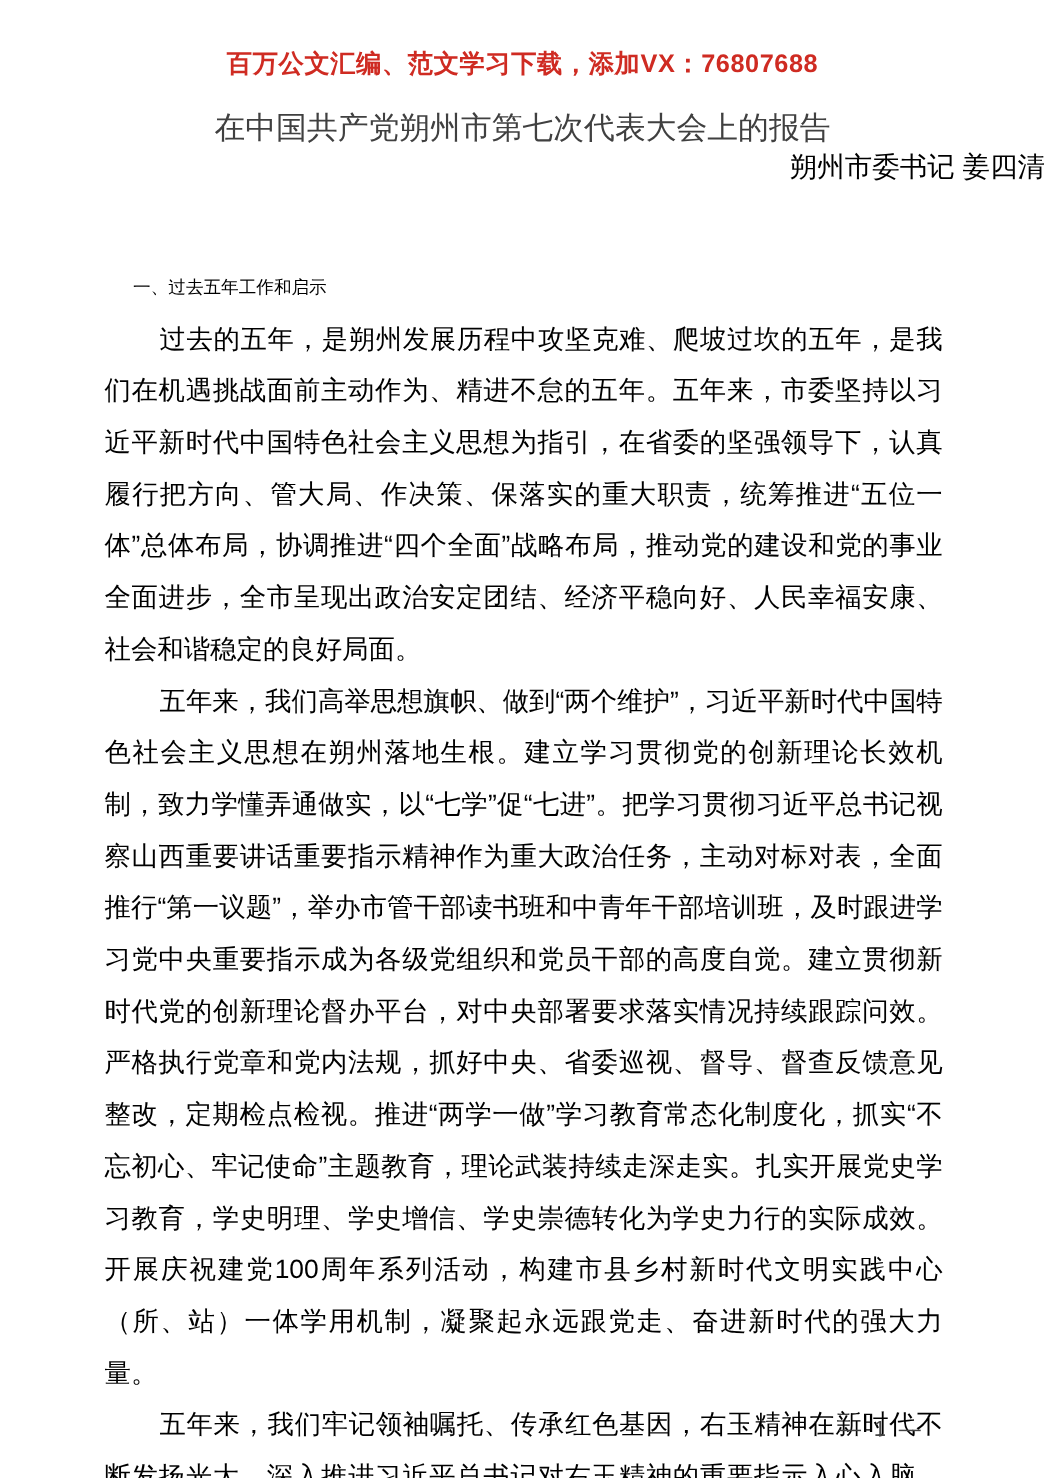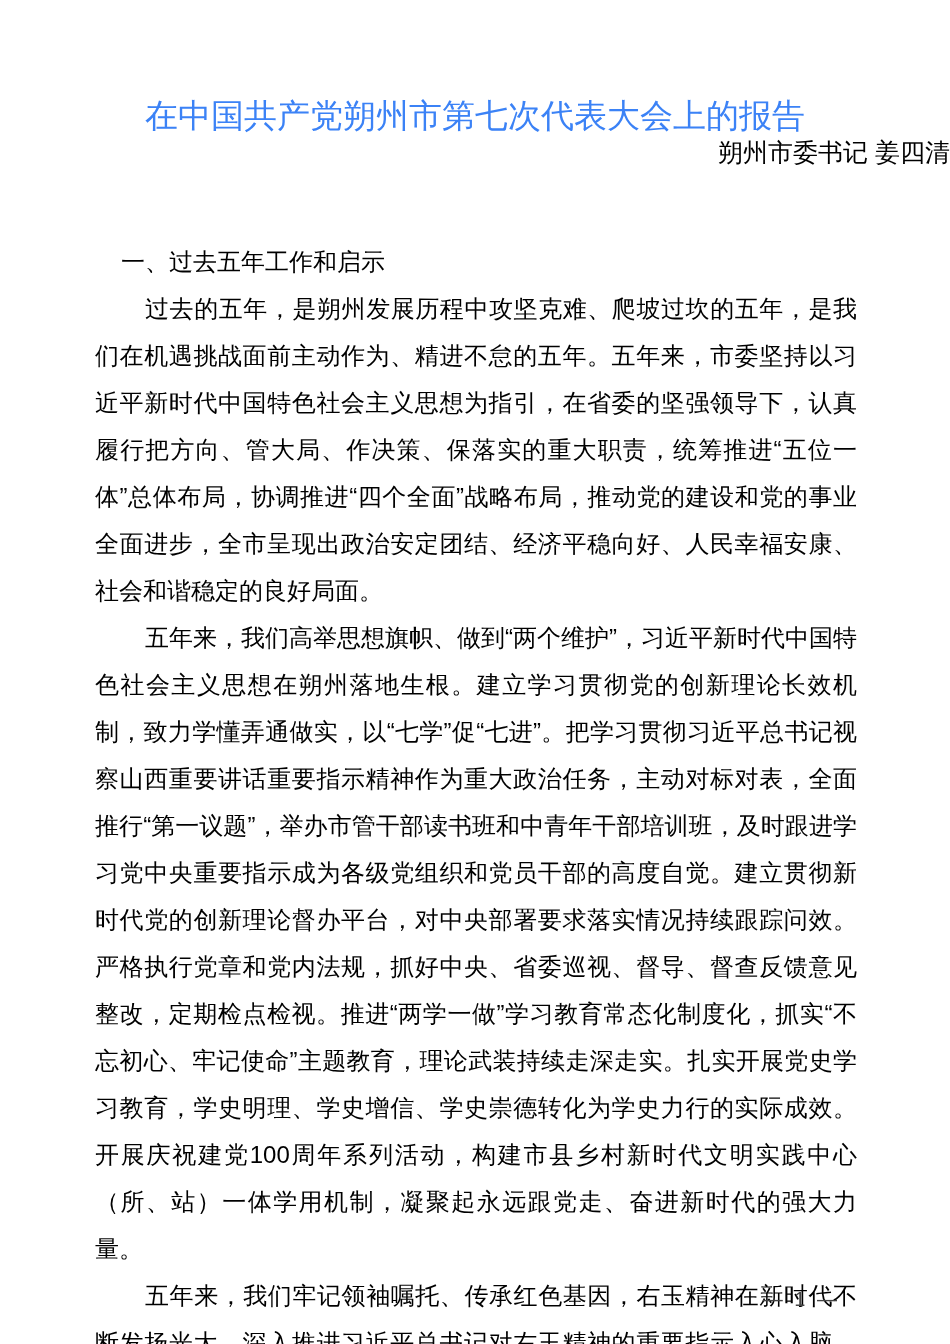--- a/index.html
+++ b/index.html
@@ -31,22 +31,22 @@
     white-space: nowrap;
   }
   .title-block {
     position: absolute;
     top: 98px;
     left: 0;
     width: 950px;
     text-align: center;
   }
   .doc-title {
-    font-size: 33px;
-    color: #3b82f6;
+    font-size: 28px;
+    color: #404040;
     line-height: 36px;
     white-space: nowrap;
   }
   .doc-subtitle {
     font-size: 25px;
     color: #000000;
     line-height: 36px;
     white-space: nowrap;
     text-align: right;
   }
@@ -56,21 +56,21 @@
     line-height: 36px;
     white-space: nowrap;
   }
   .body-area {
     position: absolute;
     top: 238px;
     left: 95px;
     width: 762px;
   }
   .section-heading {
-    font-size: 24px;
+    font-size: 16px;
     line-height: 47px;
     color: #000000;
     text-indent: 26px;
     margin: 0;
     font-weight: normal;
   }
   .para {
     font-size: 24px;
     line-height: 47px;
     color: #000000;
@@ -87,20 +87,21 @@
     font-size: 20px;
     color: #444444;
     letter-spacing: 3px;
   }
 </style>
 </head>
 <body>
 
 <div class="page">
 
+  <div class="banner">百万公文汇编、范文学习下载，添加VX：76807688</div>
 
   <div class="title-block">
     <div class="doc-title">在中国共产党朔州市第七次代表大会上的报告</div>
     <div class="doc-subtitle">朔州市委书记  姜四清</div>
   </div>
 
   <div class="body-area">
     <p class="section-heading">一、过去五年工作和启示</p>
     <p class="para">过去的五年，是朔州发展历程中攻坚克难、爬坡过坎的五年，是我们在机遇挑战面前主动作为、精进不怠的五年。五年来，市委坚持以习近平新时代中国特色社会主义思想为指引，在省委的坚强领导下，认真履行把方向、管大局、作决策、保落实的重大职责，统筹推进“五位一体”总体布局，协调推进“四个全面”战略布局，推动党的建设和党的事业全面进步，全市呈现出政治安定团结、经济平稳向好、人民幸福安康、社会和谐稳定的良好局面。</p>
     <p class="para">五年来，我们高举思想旗帜、做到“两个维护”，习近平新时代中国特色社会主义思想在朔州落地生根。建立学习贯彻党的创新理论长效机制，致力学懂弄通做实，以“七学”促“七进”。把学习贯彻习近平总书记视察山西重要讲话重要指示精神作为重大政治任务，主动对标对表，全面推行“第一议题”，举办市管干部读书班和中青年干部培训班，及时跟进学习党中央重要指示成为各级党组织和党员干部的高度自觉。建立贯彻新时代党的创新理论督办平台，对中央部署要求落实情况持续跟踪问效。严格执行党章和党内法规，抓好中央、省委巡视、督导、督查反馈意见整改，定期检点检视。推进“两学一做”学习教育常态化制度化，抓实“不忘初心、牢记使命”主题教育，理论武装持续走深走实。扎实开展党史学习教育，学史明理、学史增信、学史崇德转化为学史力行的实际成效。开展庆祝建党100周年系列活动，构建市县乡村新时代文明实践中心（所、站）一体学用机制，凝聚起永远跟党走、奋进新时代的强大力量。</p>

